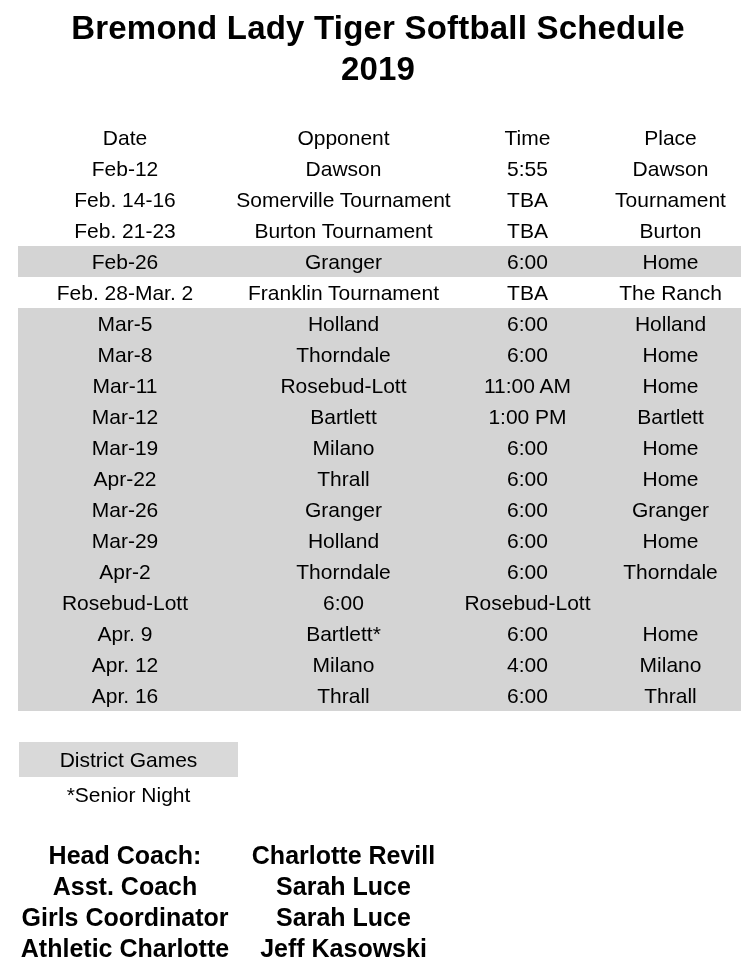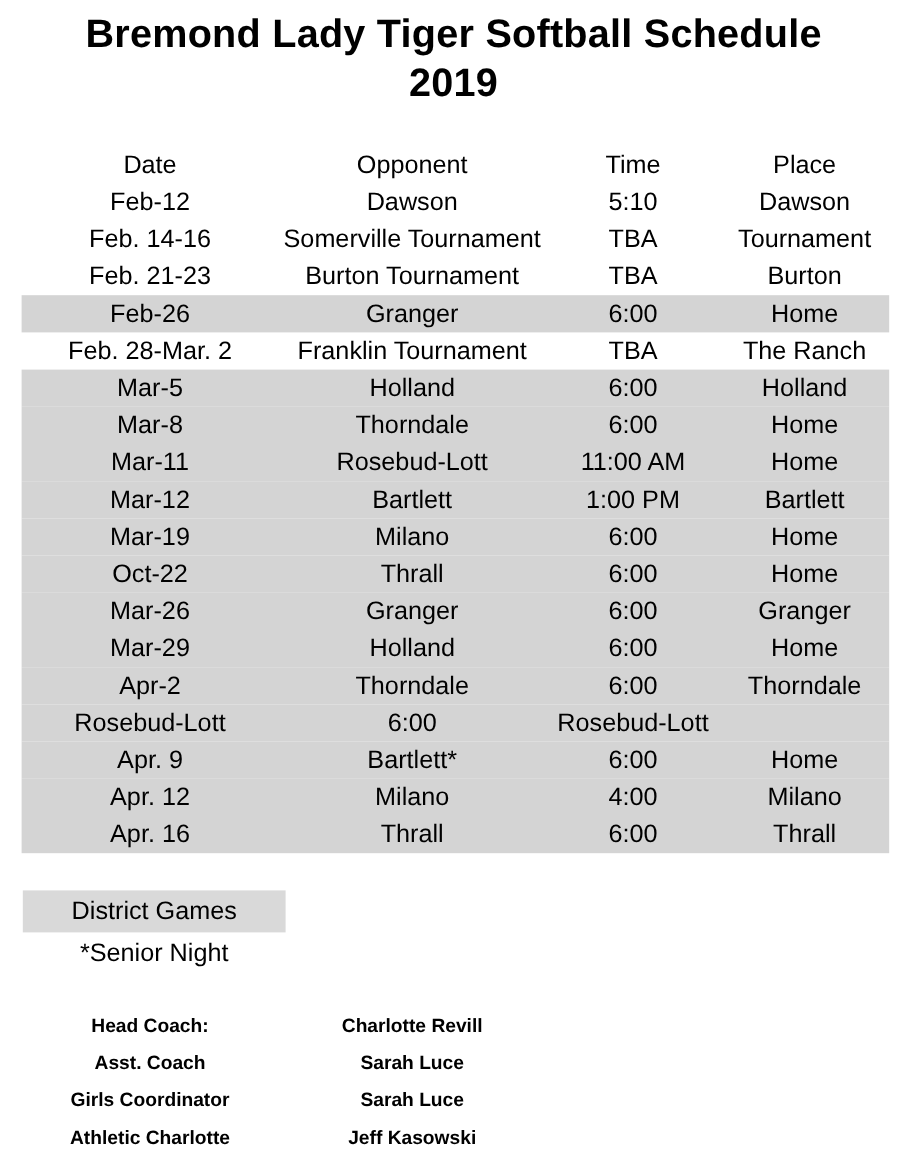--- a/index.html
+++ b/index.html
@@ -53,21 +53,21 @@
   .senior-note {
     margin-left: 19px;
     width: 219px;
     text-align: center;
     line-height: 35px;
     font-size: 21px;
   }
 
   .staff {
     margin: 28px 0 0 18px;
-    font-size: 16px;
+    font-size: 25px;
     font-weight: bold;
   }
   .staff-row {
     display: grid;
     grid-template-columns: 214px 223px;
     height: 31px;
     align-items: center;
   }
   .staff-row > div { text-align: center; white-space: nowrap; }
 </style>
@@ -85,21 +85,21 @@
     <div class="row header">
       <div>Date</div>
       <div>Opponent</div>
       <div>Time</div>
       <div>Place</div>
     </div>
     <div id="rows">
     <div class="row">
       <div>Feb-12</div>
       <div>Dawson</div>
-      <div>5:10</div>
+      <div>5:55</div>
       <div>Dawson</div>
     </div>
 
     <div class="row">
       <div>Feb. 14-16</div>
       <div>Somerville Tournament</div>
       <div>TBA</div>
       <div>Tournament</div>
     </div>
 
@@ -153,21 +153,21 @@
     </div>
 
     <div class="row district">
       <div>Mar-19</div>
       <div>Milano</div>
       <div>6:00</div>
       <div>Home</div>
     </div>
 
     <div class="row district">
-      <div>Oct-22</div>
+      <div>Apr-22</div>
       <div>Thrall</div>
       <div>6:00</div>
       <div>Home</div>
     </div>
 
     <div class="row district">
       <div>Mar-26</div>
       <div>Granger</div>
       <div>6:00</div>
       <div>Granger</div>

